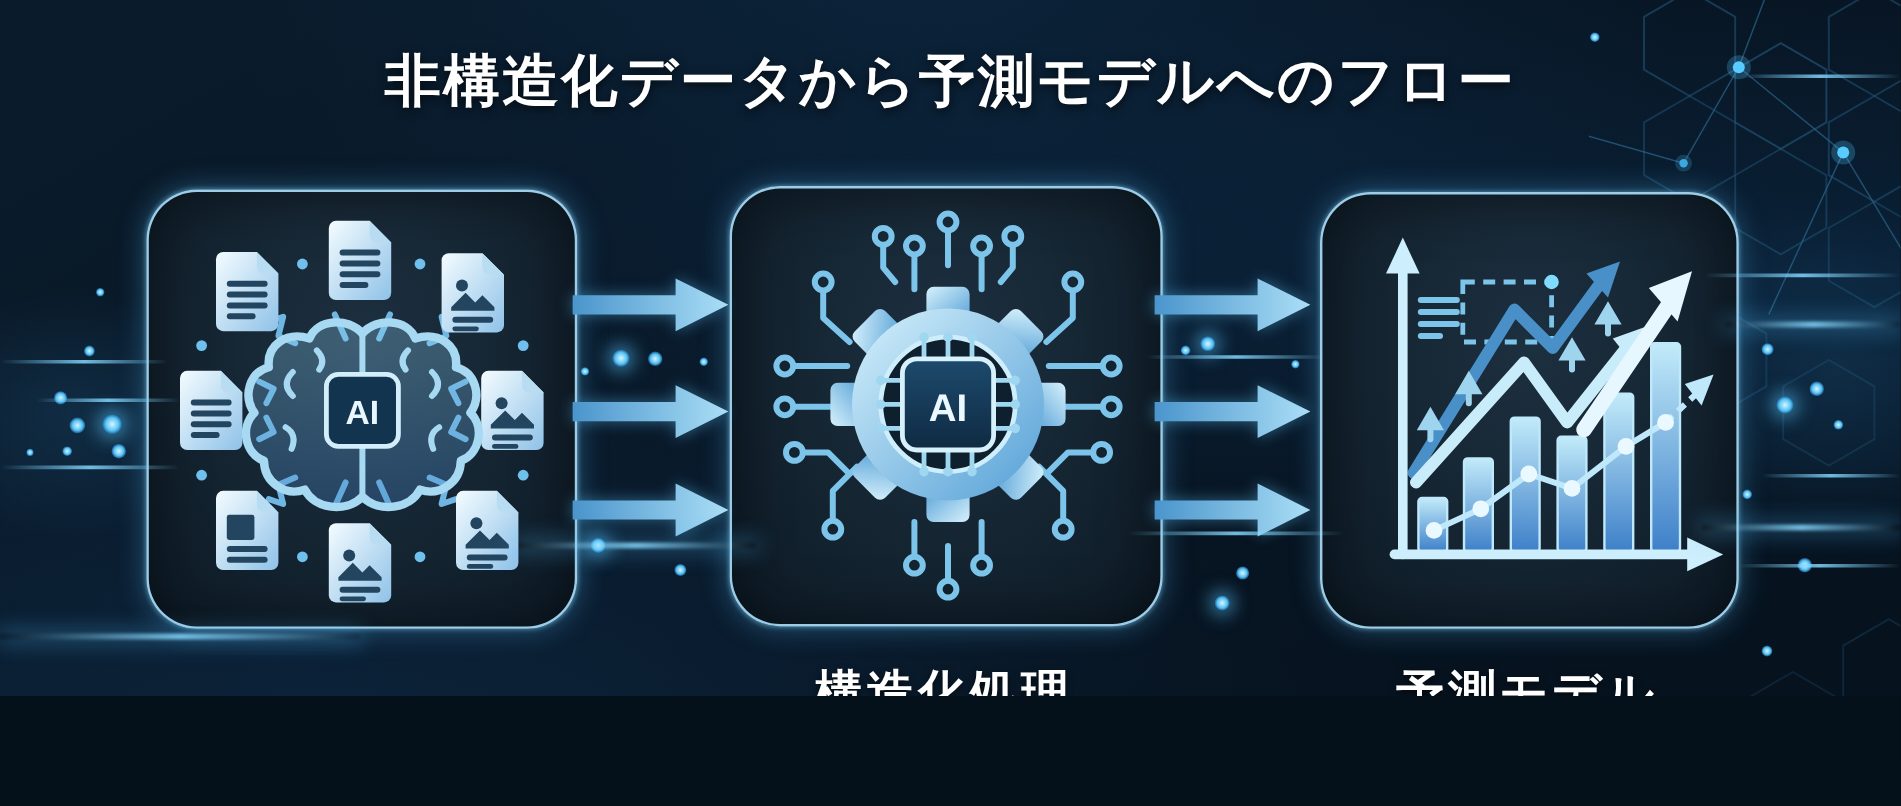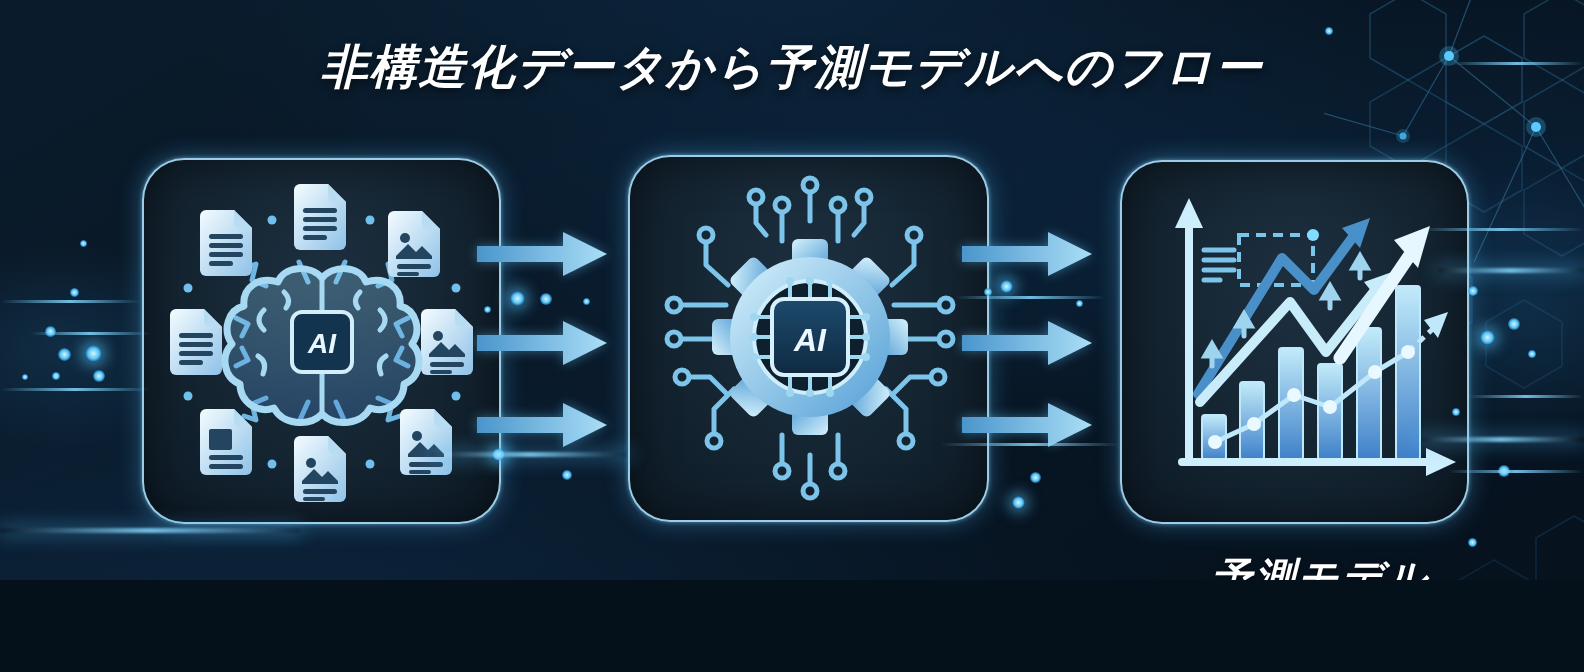--- a/index.html
+++ b/index.html
@@ -4,46 +4,44 @@
 <style>
   html,body{margin:0;padding:0;background:#04101a;}
   .stage{
     position:relative;width:1584px;height:580px;overflow:hidden;
     background:
       radial-gradient(ellipse at 18% 115%, rgba(30,90,150,.22) 0%, rgba(0,0,0,0) 45%),
       radial-gradient(ellipse at 95% 40%, rgba(25,95,160,.18) 0%, rgba(0,0,0,0) 50%),
       radial-gradient(ellipse at 50% -10%, rgba(20,70,120,.25) 0%, rgba(0,0,0,0) 55%),
       linear-gradient(150deg,#0a1c2c 0%, #081624 45%, #06121e 100%);
     font-family:"Liberation Sans","DejaVu Sans",sans-serif;
-    font-style:italic;
   }
   .title{
     position:absolute;top:36px;left:0;width:100%;text-align:center;
     font-size:47px;font-weight:700;color:#ffffff;letter-spacing:2px;
     text-shadow:0 3px 8px rgba(0,0,0,.65);
   }
   .panel{
     position:absolute;border-radius:42px;
     border:2.5px solid rgba(168,220,248,.92);
     background:radial-gradient(ellipse at 50% 35%, #1d3040 0%, #142431 55%, #0d1a26 100%);
     box-shadow:0 0 24px rgba(80,180,240,.40), 0 0 4px rgba(150,220,255,.55), inset 0 0 46px rgba(0,0,0,.5);
-    margin-left:20px;
   }
   #panel-1{left:122px;top:158px;width:355px;height:362px;}
   #panel-2{left:608px;top:155px;width:357px;height:363px;}
   #panel-3{left:1100px;top:160px;width:345px;height:360px;}
   .panel svg.icon{position:absolute;left:0;top:0;width:100%;height:100%;}
   .panel-label{
     position:absolute;top:550px;text-align:center;color:#ffffff;
     font-size:40px;font-weight:700;letter-spacing:3px;
     text-shadow:0 2px 6px rgba(0,0,0,.6);
   }
   #label-1{left:122px;width:355px;}
   #label-2{left:608px;width:357px;}
-  #label-3{left:1148px;width:345px;}
+  #label-3{left:1100px;width:345px;}
   .flow-arrow{position:absolute;width:130px;height:52px;filter:drop-shadow(0 0 6px rgba(90,190,245,.45));}
   .dot{position:absolute;border-radius:50%;
     background:radial-gradient(circle,#d8f5ff 0%,#59c4f5 45%,rgba(40,150,230,.5) 70%,rgba(0,80,160,0) 100%);}
   .dot.bright{box-shadow:0 0 14px 4px rgba(90,200,255,.55);}
   .streak{position:absolute;height:3px;border-radius:2px;
     background:linear-gradient(90deg,rgba(0,120,220,0) 0%,rgba(130,215,255,.85) 50%,rgba(0,120,220,0) 100%);
     filter:blur(.6px);}
   .streak.bright{height:5px;filter:blur(1.2px);box-shadow:0 0 18px 3px rgba(80,190,255,.35);}
   .hexlayer{position:absolute;right:0;top:0;width:260px;height:672px;}
   .haze{position:absolute;border-radius:50%;}
@@ -385,20 +383,21 @@
   <svg class="flow-arrow" style="left:962px;top:228px" viewBox="0 0 130 52">
       <path d="M0,18 H86 V4 L130,26 L86,48 V34 H0 Z" fill="url(#arrowGrad)"></path>
     </svg>
   <svg class="flow-arrow" style="left:962px;top:317px" viewBox="0 0 130 52">
       <path d="M0,18 H86 V4 L130,26 L86,48 V34 H0 Z" fill="url(#arrowGrad)"></path>
     </svg>
   <svg class="flow-arrow" style="left:962px;top:399px" viewBox="0 0 130 52">
       <path d="M0,18 H86 V4 L130,26 L86,48 V34 H0 Z" fill="url(#arrowGrad)"></path>
     </svg>
 
+  <div class="panel-label" id="label-2">構造化処理</div>
   <div class="panel-label" id="label-3">予測モデル</div>
 
   <div class="dot" style="left:80px;top:240px;width:7px;height:7px;"></div>
   <div class="dot" style="left:70px;top:288px;width:9px;height:9px;"></div>
   <div class="dot" style="left:45px;top:326px;width:11px;height:11px;"></div>
   <div class="dot bright" style="left:85px;top:345px;width:17px;height:17px;"></div>
   <div class="dot" style="left:58px;top:348px;width:13px;height:13px;"></div>
   <div class="dot" style="left:22px;top:374px;width:6px;height:6px;"></div>
   <div class="dot" style="left:52px;top:372px;width:8px;height:8px;"></div>
   <div class="dot" style="left:93px;top:370px;width:12px;height:12px;"></div>

